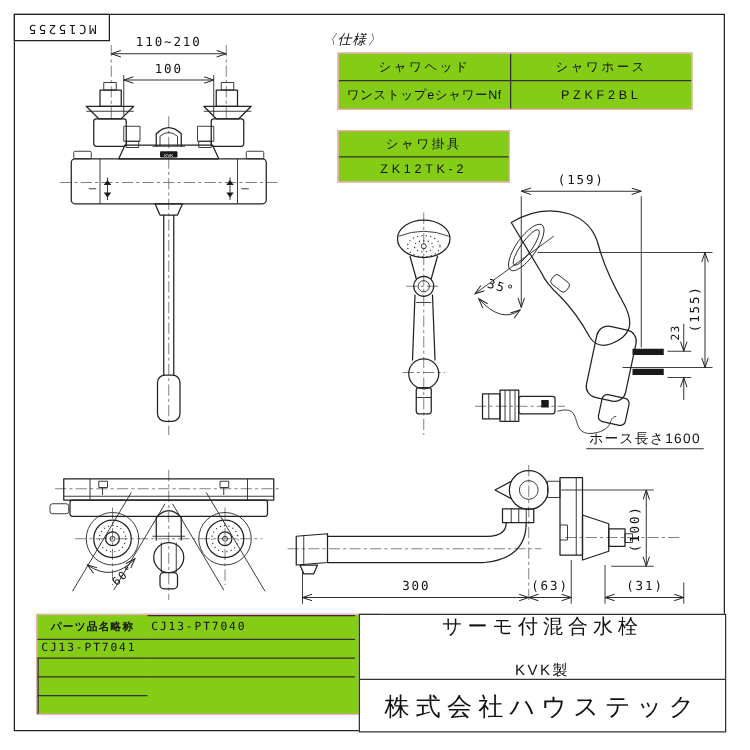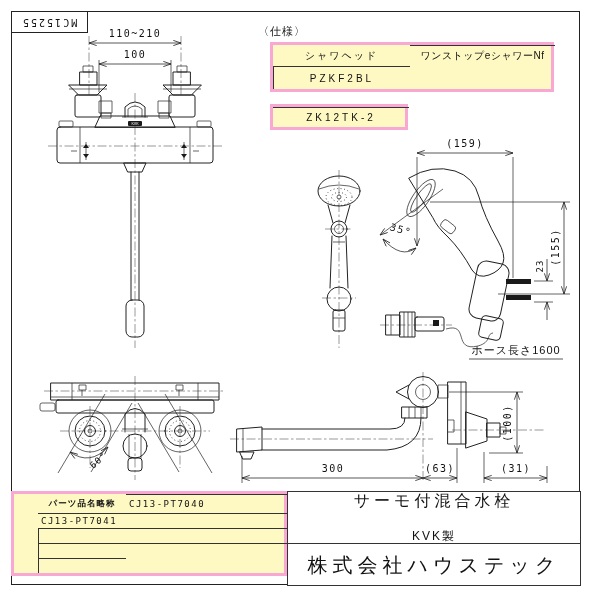--- a/index.html
+++ b/index.html
@@ -3,30 +3,30 @@
 <meta charset="utf-8">
 <style>
   html,body{margin:0;padding:0;background:#fff;}
   .stage{position:relative;width:600px;height:600px;background:#fff;overflow:hidden;
          font-family:"Liberation Sans",sans-serif;color:#111;}
   .stage svg{position:absolute;left:0;top:0;}
   .page-border{position:absolute;left:11px;top:11px;width:569px;height:574px;border:1.2px solid #222;box-sizing:border-box;}
   .mc-box{position:absolute;left:11px;top:11px;width:77px;height:22px;border:1.2px solid #222;box-sizing:border-box;
           display:flex;align-items:center;justify-content:center;background:#fff;}
   .mc-box span{transform:rotate(180deg);font-family:"DejaVu Sans Mono",monospace;font-size:10px;letter-spacing:2px;}
-  .spec-title{position:absolute;left:258px;top:24px;font-size:11px;letter-spacing:1px;}
-  .grid{position:absolute;box-sizing:border-box;border:3px solid #f9a8d4;background:#fef9c3;display:grid;}
+  .spec-title{position:absolute;left:258px;top:24px;font-size:11px;letter-spacing:1px;font-style:italic;}
+  .grid{position:absolute;box-sizing:border-box;border:1px solid #f9a8d4;background:#84cc16;display:grid;}
   .tc{box-sizing:border-box;display:flex;align-items:center;justify-content:center;overflow:hidden;white-space:nowrap;}
   .bl{border-left:1px solid #333;} .bt{border-top:1px solid #333;}
   .t1{left:270px;top:42px;width:284px;grid-template-columns:137px 145px;grid-auto-rows:21px 23px;}
   .t2{left:270px;top:104px;width:138px;grid-template-columns:136px;grid-auto-rows:20px 20px;}
   .jp{font-size:10px;letter-spacing:2px;}
   .jp-tight{font-size:10px;letter-spacing:0.5px;}
   .code{font-family:Liberation Sans, sans-serif;font-size:10px;letter-spacing:3px;}
-  .parts{left:11px;top:491px;width:276px;grid-template-columns:88px 166px;grid-auto-rows:19px 15px 15px 15px 15px 15px;padding-left:24px;}
+  .parts{left:29px;top:491px;width:276px;grid-template-columns:88px 166px;grid-auto-rows:19px 15px 15px 15px 15px 15px;}
   .parts .tc{font-size:8.5px;letter-spacing:1px;}
   .parts .pcode{font-family:"DejaVu Sans Mono",monospace;font-size:9px;letter-spacing:1.5px;justify-content:flex-start;padding-left:3px;}
   .tblock{position:absolute;left:287px;top:491px;width:294px;height:95px;box-sizing:border-box;border:1px solid #333;background:#fff;}
   .tblock .r1{height:52px;box-sizing:border-box;border-bottom:1px solid #333;display:flex;flex-direction:column;align-items:center;justify-content:center;gap:16px;}
   .tb-product{font-size:16px;letter-spacing:4px;}
   .tb-maker{font-size:12px;letter-spacing:2px;}
   .tblock .r2{height:42px;display:flex;align-items:center;justify-content:center;}
   .tb-company{font-size:20px;letter-spacing:5px;}
   
   .o{fill:none;stroke:#222;stroke-width:1;stroke-linejoin:round;stroke-linecap:round;}
@@ -265,25 +265,27 @@
   </svg>
 
   <div class="mc-box">
     <span>MC15255</span>
   </div>
 
   <div class="spec-title">〈仕様〉</div>
 
   <div class="grid t1">
     <div class="tc jp">シャワヘッド</div>
+    <div class="tc jp bl">シャワホース</div>
     <div class="tc jp-tight bt">ワンストップeシャワーNf</div>
     <div class="tc code bl bt">PZKF2BL</div>
   </div>
 
   <div class="grid t2">
+    <div class="tc jp">シャワ掛具</div>
     <div class="tc code bt">ZK12TK-2</div>
   </div>
 
   <div class="grid parts">
     <div class="tc" style="font-weight:bold;">パーツ品名略称</div>
 
     <div class="tc pcode bt">CJ13-PT7040</div>
 
     <div class="tc pcode bt">CJ13-PT7041</div>
 

